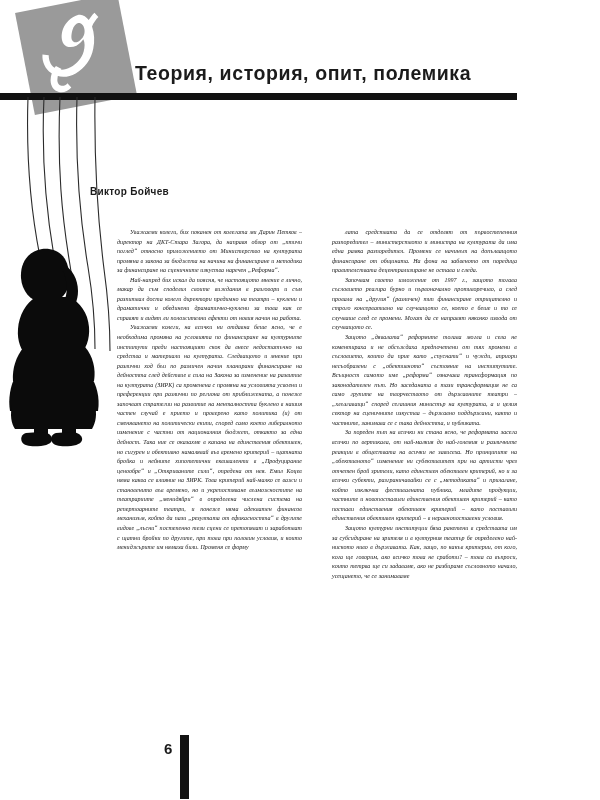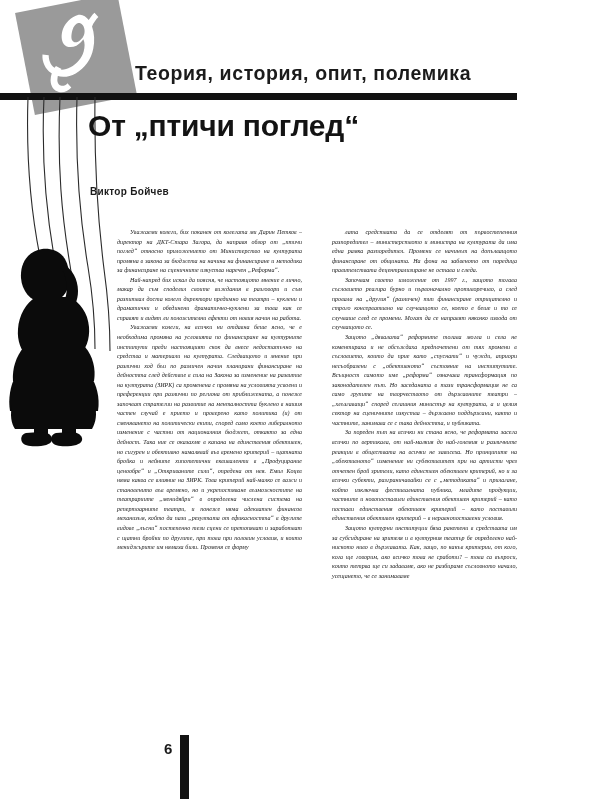--- a/index.html
+++ b/index.html
@@ -166,21 +166,20 @@
 
       <rect x="26" y="182" width="14" height="10"></rect>
       <rect x="54" y="182" width="14" height="10"></rect>
 
       <path d="M18 190 C14 191 12 195 14 199 C16 203 24 204 33 203 C41 202 45 199 44 195 C43 191 38 189 32 189 Z"></path>
       <path d="M48 190 C44 191 42 195 44 199 C46 203 54 204 63 203 C71 202 75 199 74 195 C73 191 68 189 62 189 Z"></path>
     </g>
   </svg>
 
   <div id="title">
-    <span class="ln">От „птичи поглед“</span>
   </div>
 
   <div id="byline">Виктор Бойчев</div>
 
   <div class="col" id="col-left">
     <p>Уважаеми колеги, бих поканен от колегата ми Дарин Петков – директор на ДКТ-Стара Загора, да направя обзор от „птичи поглед“ относно приложението от Министерство на културата промяна в закона за бюджета на начина на финансиране и методика за финансиране на сценичните изкуства наречен „Реформа“.</p>
     <p>Най-напред бих искал да поясня, че настоящото мнение е лично, макар да съм споделил своите виждания в разговори и съм разпитвал доста колеги директори предимно на театри – куклени и драматични и обединени драматично-куклени за това как се справят и видят ли положителни ефекти от новия начин на работа.</p>
     <p>Уважаеми колеги, на всички ни отдавна беше ясно, че е необходима промяна на условията по финансиране на културните институти преди настоящият скок да внесе недостатъчно на средства и материали на културата. Следващото и мнение при различни ход бъи по различен начин планирани финансиране на дейността след действие в сила на Закона за изменение на развитие на културата (ЗИРК) са променена с промяна на условията усвоени и преференции при различни по региона от приближената, а понеже започват стратегии на развитие на менталността буклено в нашия частен случай е прието и проверено като политика (и) от сменяването на политически екипи, според само което либералното изменение с частни от националния бюджет, откакто за една дейност. Така ние се оказахме в капана на единствения обективен, но сигурен и обективно намалявай във времено критерий – щатната бройка и нейните хипотетични еквиваленти в „Продуцирание ценообре“ и „Откриваните сили“, опредена от нея. Емил Коцев няма каква се влияние на ЗИРК. Това критерий най-малко се важи и становенито във времено, но и укрепостяване възможностите на театрариите „менидяйри“ в определена числена система на репертоарните театри, и понеже няма адекватен финансов механизъм, който да пази „резултата от ефикасността“ в другите видове „лъсни“ постепенно тези сцени се претопяват и заработват с щатни бройки по другите, при това при половин условия, и които мениджърите им нямаха били. Променя се форму</p>
   </div>
 

